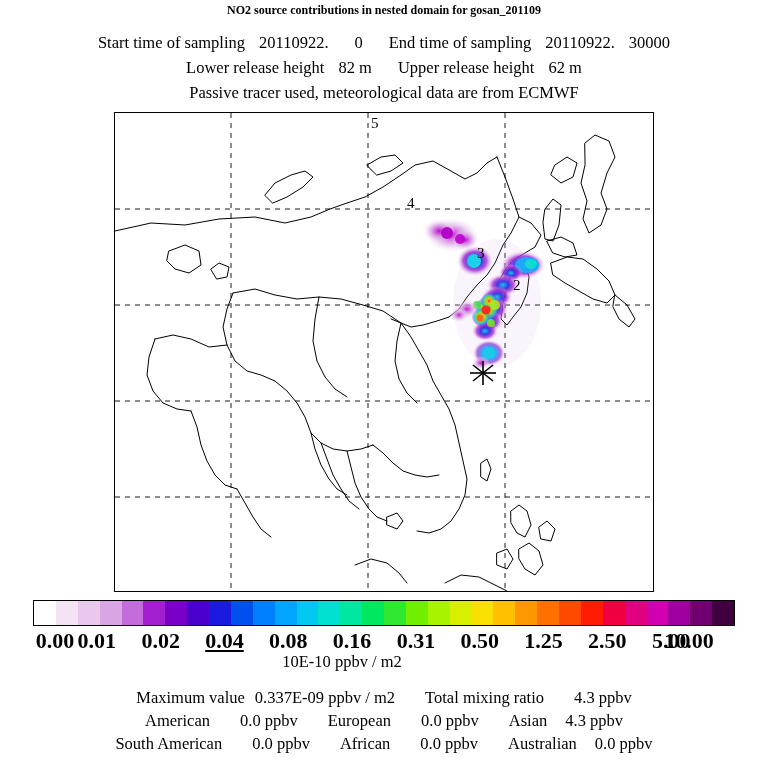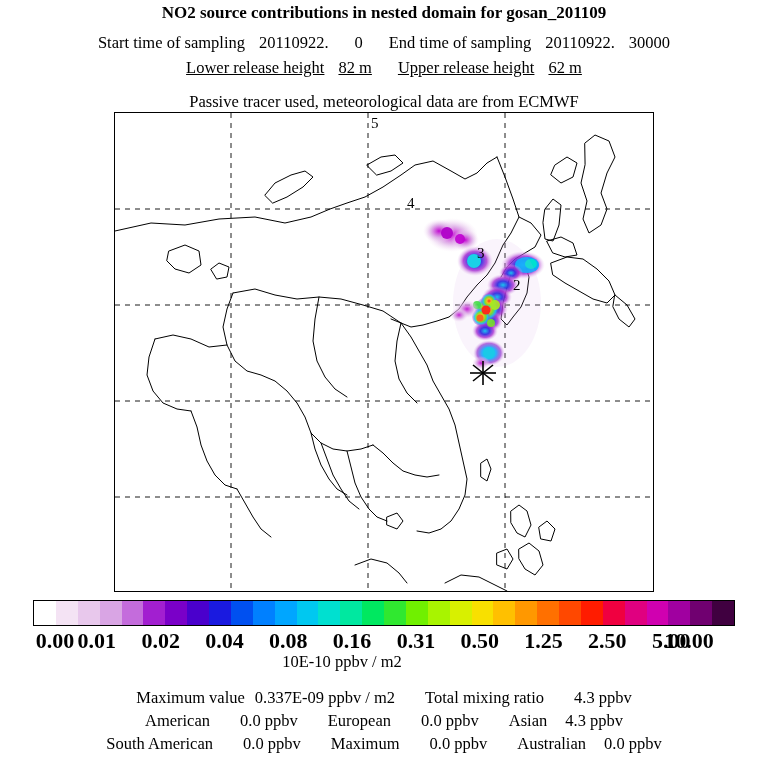--- a/index.html
+++ b/index.html
@@ -19,34 +19,34 @@
     position: relative;
     width: 768px;
     height: 768px;
   }
   .title {
     position: absolute;
     top: 3px;
     left: 0;
     width: 768px;
     text-align: center;
-    font-size: 17px;
+    font-size: 12px;
     font-weight: bold;
     letter-spacing: 0px;
   }
   .subline {
     position: absolute;
     left: 0;
     width: 768px;
     text-align: center;
     font-size: 16.5px;
   }
   .sub1 { top: 33px; }
-  .sub2 { top: 58px; text-decoration: underline; }
-  .sub3 { top: 83px; margin-top: 9px; }
+  .sub2 { top: 58px; }
+  .sub3 { top: 83px; }
 
   .sub-gap-sm { display: inline-block; width: 14px; }
   .sub-gap-md { display: inline-block; width: 26px; }
 
   
   .map-panel {
     position: absolute;
     left: 114px;
     top: 112px;
     width: 540px;
@@ -324,38 +324,38 @@
       <div class="cbar-cell" style="background: rgb(208, 0, 176);"></div>
       <div class="cbar-cell" style="background: rgb(160, 0, 160);"></div>
       <div class="cbar-cell" style="background: rgb(112, 0, 112);"></div>
       <div class="cbar-cell" style="background: rgb(64, 0, 64);"></div>
     </div>
 
   <div class="cbar-ticks" id="colorbar-ticks">
       <span class="cbar-tick" style="left: 55px;">0.00</span>
       <span class="cbar-tick" style="left: 96.8182px;">0.01</span>
       <span class="cbar-tick" style="left: 160.636px;">0.02</span>
-      <span class="cbar-tick" style="left: 224.455px;">0.04</span>
+      <span class="cbar-tick" style="left: 224.455px; text-decoration: underline;">0.04</span>
       <span class="cbar-tick" style="left: 288.273px;">0.08</span>
       <span class="cbar-tick" style="left: 352.091px;">0.16</span>
       <span class="cbar-tick" style="left: 415.909px;">0.31</span>
       <span class="cbar-tick" style="left: 479.727px;">0.50</span>
       <span class="cbar-tick" style="left: 543.545px;">1.25</span>
       <span class="cbar-tick" style="left: 607.364px;">2.50</span>
       <span class="cbar-tick" style="left: 671.182px;">5.00</span>
       <span class="cbar-tick" style="left: 689px;">10.00</span>
     </div>
 
   <div class="cbar-unit">10E-10 ppbv / m2</div>
 
   <div class="footer">
     <div class="frow">
       <span>Maximum value</span><span class="g1"></span><span>0.337E-09 ppbv / m2</span><span class="g2"></span><span>Total mixing ratio</span><span class="g2"></span><span>4.3 ppbv</span>
     </div>
     <div class="frow">
       <span>American</span><span class="g2"></span><span>0.0 ppbv</span><span class="g2"></span><span>European</span><span class="g2"></span><span>0.0 ppbv</span><span class="g2"></span><span>Asian</span><span class="g3"></span><span>4.3 ppbv</span>
     </div>
     <div class="frow">
-      <span>South American</span><span class="g2"></span><span>0.0 ppbv</span><span class="g2"></span><span>Maximum</span><span class="g2"></span><span>0.0 ppbv</span><span class="g2"></span><span>Australian</span><span class="g3"></span><span>0.0 ppbv</span>
+      <span>South American</span><span class="g2"></span><span>0.0 ppbv</span><span class="g2"></span><span>African</span><span class="g2"></span><span>0.0 ppbv</span><span class="g2"></span><span>Australian</span><span class="g3"></span><span>0.0 ppbv</span>
     </div>
   </div>
 
 </div>
 
 </body></html>

